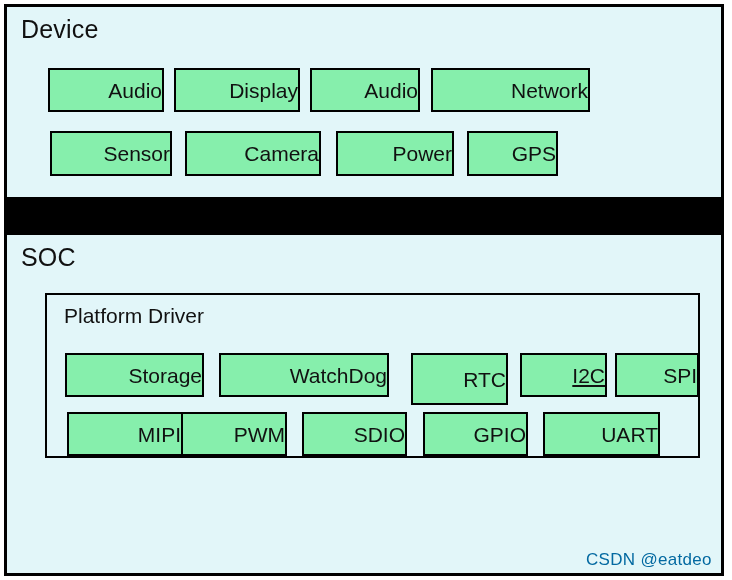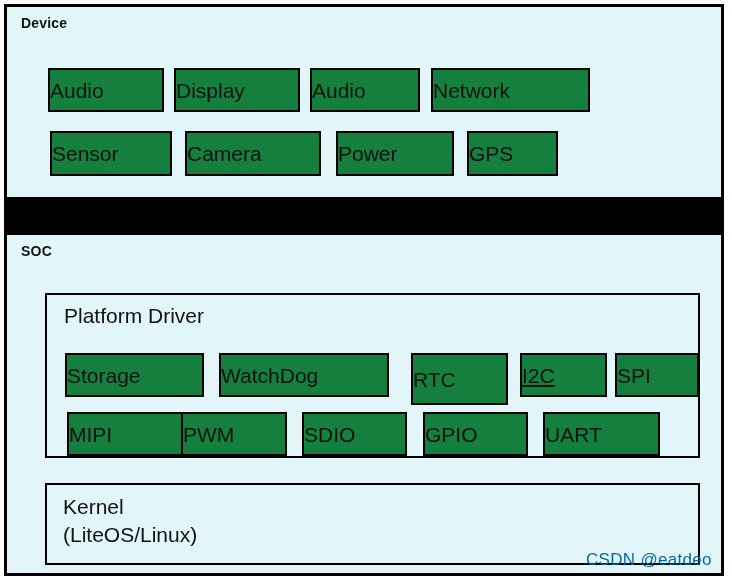--- a/index.html
+++ b/index.html
@@ -39,46 +39,45 @@
 
   #soc-layer {
     top: 232px;
     height: 344px;
   }
 
   .layer-title {
     position: absolute;
     left: 14px;
     top: 8px;
-    font-size: 14px;
+    font-size: 25px;
     color: #111111;
     letter-spacing: 0.2px;
     white-space: nowrap;
-    font-weight: bold;
   }
 
   
   #divider-band {
     position: absolute;
     left: 4px;
     top: 199px;
     width: 720px;
     height: 33px;
     background: #000000;
   }
 
   
   .chip {
     position: absolute;
-    background: #15803d;
+    background: #86efac;
     border: 2.5px solid #000000;
     box-sizing: border-box;
     display: flex;
     align-items: center;
-    justify-content: flex-start;
+    justify-content: flex-end;
     font-size: 21px;
     color: #111111;
     white-space: nowrap;
     line-height: 1;
   }
 
   
   #device-row-1 { position: absolute; left: 0; top: 0; }
   #device-row-2 { position: absolute; left: 0; top: 0; }
 
@@ -210,21 +209,17 @@
           </div>
           <div class="chip" style="left: 376px; top: 117px; width: 105px; height: 44px;">
             <span>GPIO</span>
           </div>
           <div class="chip" style="left: 496px; top: 117px; width: 117px; height: 44px;">
             <span>UART</span>
           </div>
         </div>
     </div>
 
-    <div id="kernel-box">
-      <div id="kernel-line-1" class="kernel-line">Kernel</div>
-      <div id="kernel-line-2" class="kernel-line">(LiteOS/Linux)</div>
-    </div>
   </div>
 
   <div id="watermark">CSDN @eatdeo</div>
 
 </div>
 
 </body></html>

